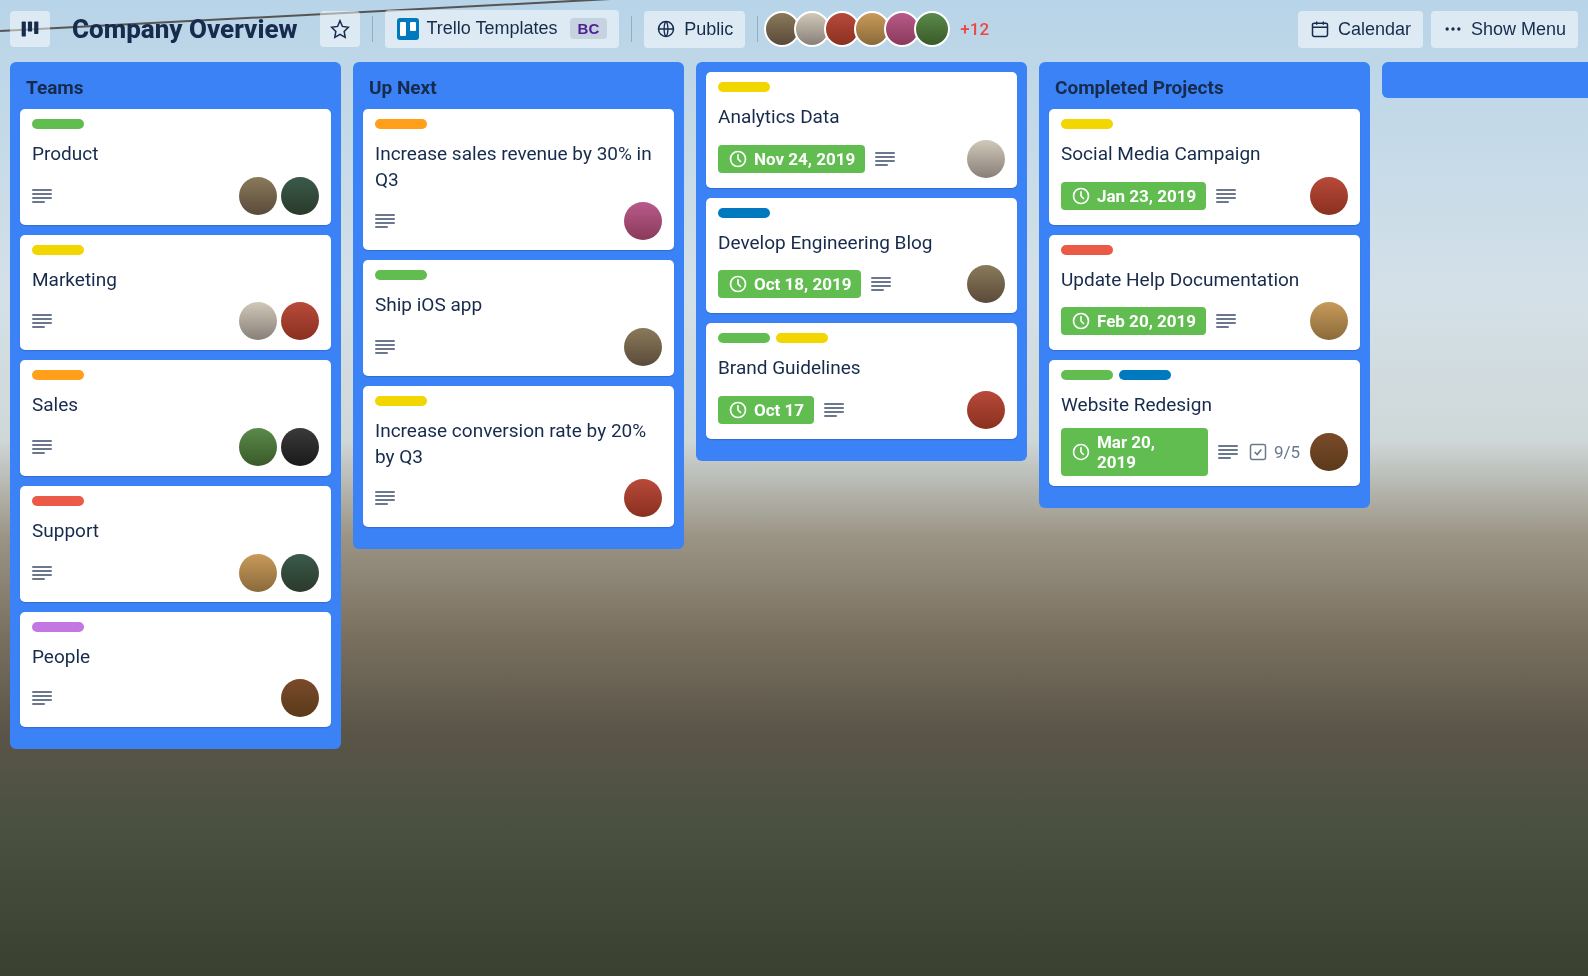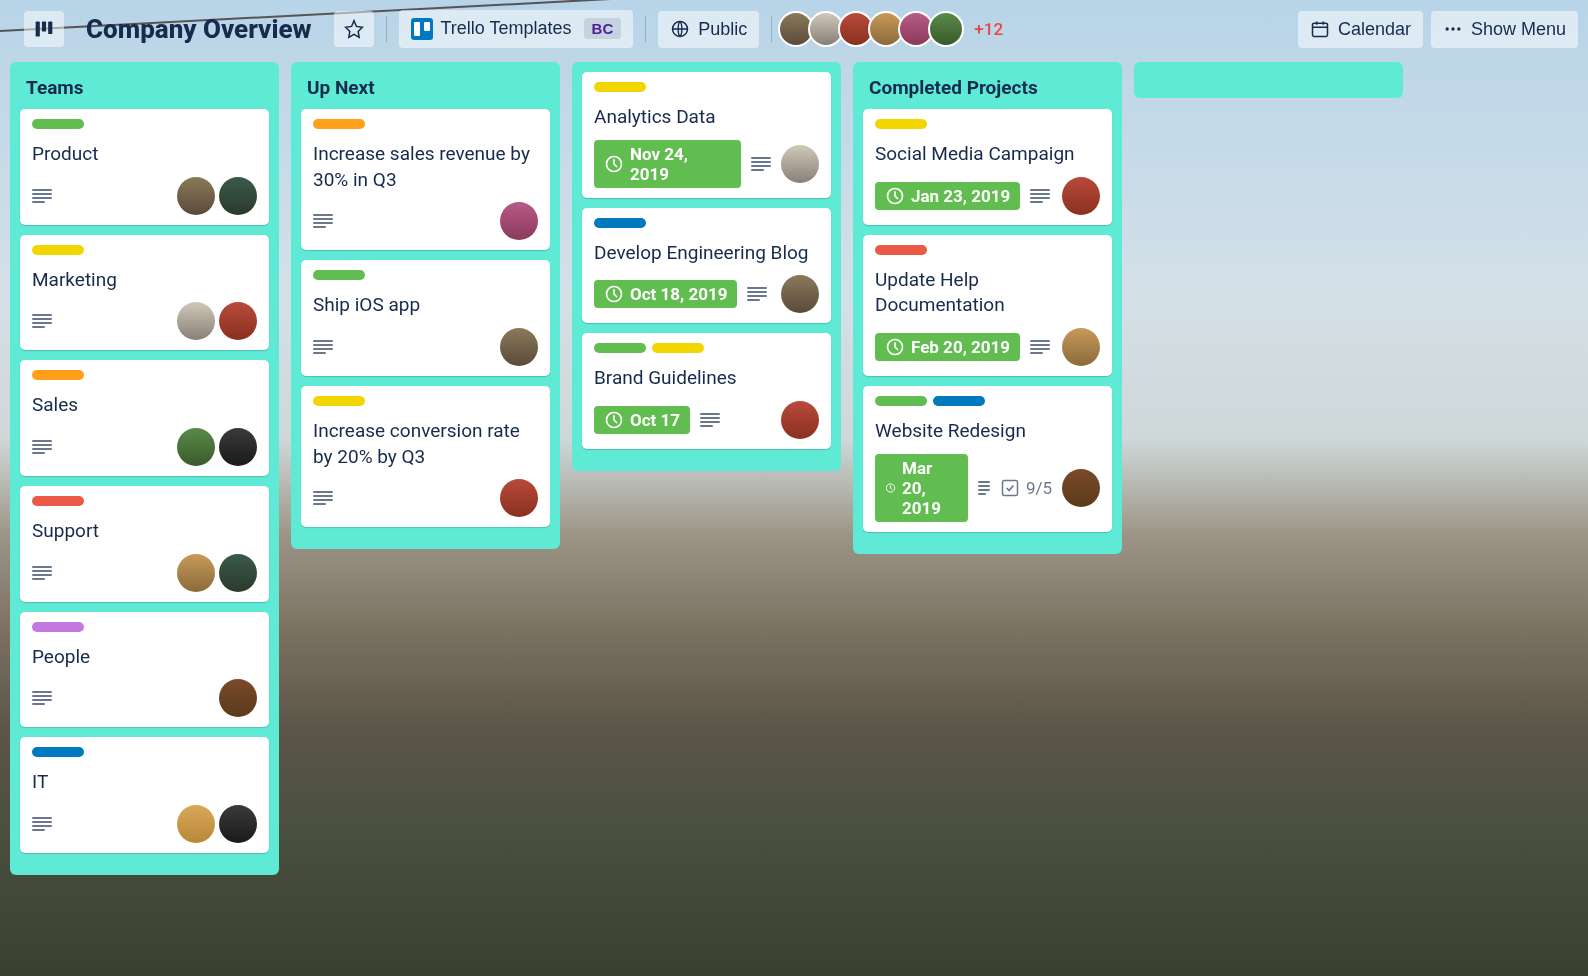--- a/index.html
+++ b/index.html
@@ -38,21 +38,20 @@
 }
 
 
 .topbar {
   display: flex;
   align-items: center;
   padding: 8px 10px;
   gap: 8px;
   position: relative;
   z-index: 10;
-  margin-left: 14px;
 }
 .tb-btn {
   display: inline-flex;
   align-items: flex-start;
   gap: 8px;
   background: rgba(255,255,255,0.5);
   border-radius: 4px;
   padding: 8px 12px;
   color: #172b4d;
   font-size: 18px;
@@ -129,22 +128,22 @@
 
 .board {
   display: flex;
   gap: 12px;
   padding: 4px 10px;
   position: relative;
   z-index: 5;
   overflow-x: hidden;
 }
 .list {
-  width: 269px;
-  background: #5eead4;
+  width: 331px;
+  background: #3b82f6;
   border-radius: 6px;
   padding: 10px 10px 12px 10px;
   flex-shrink: 0;
   align-self: flex-start;
 }
 .list-title {
   font-size: 19px;
   font-weight: 700;
   color: #172b4d;
   padding: 4px 6px 10px 6px;
@@ -393,38 +392,20 @@
             <span></span>
             <span></span>
             <span></span>
             <span></span>
           </span>
           <div class="card-avatars">
             <span class="avatar av11"></span>
           </div>
         </div>
       </div>
-      <div class="card">
-        <div class="labels">
-          <span class="label label-blue"></span>
-        </div>
-        <div class="card-title">IT</div>
-        <div class="card-bottom">
-          <span class="desc-icon">
-            <span></span>
-            <span></span>
-            <span></span>
-            <span></span>
-          </span>
-          <div class="card-avatars">
-            <span class="avatar av10"></span>
-            <span class="avatar av6"></span>
-          </div>
-        </div>
-      </div>
     </div>
     <div class="list">
       <div class="list-title">Up Next</div>
       <div class="card">
         <div class="labels">
           <span class="label label-orange"></span>
         </div>
         <div class="card-title">Increase sales revenue by 30% in Q3</div>
         <div class="card-bottom">
           <span class="desc-icon">

